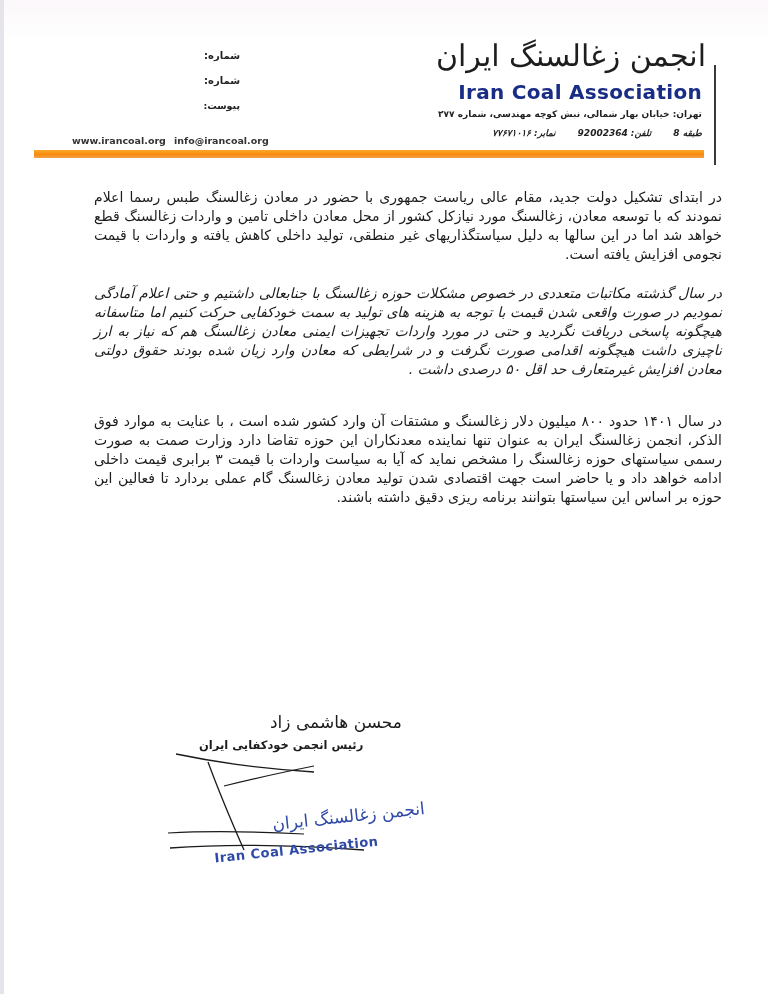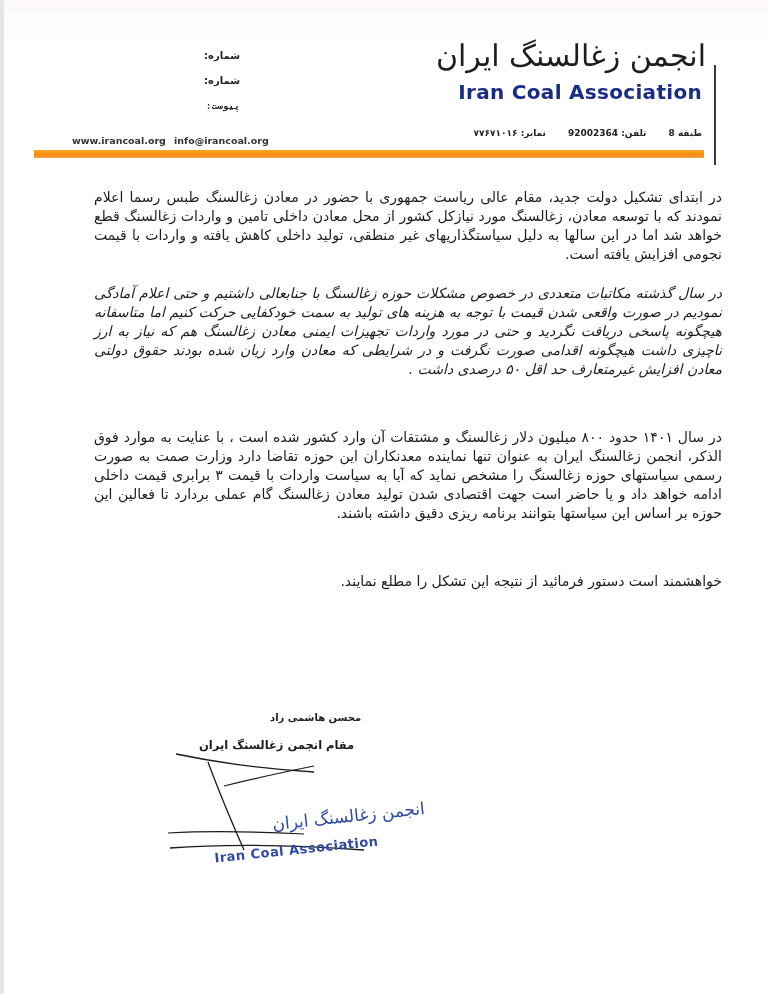--- a/index.html
+++ b/index.html
@@ -27,58 +27,58 @@
     position: absolute; right: 66px; top: 80px;
     font-family: "DejaVu Sans", sans-serif; font-weight: bold;
     font-size: 20px; color: #1a2d86; line-height: 24px; letter-spacing: 0.3px;
   }
   .addr {
     position: absolute; right: 66px; direction: rtl;
     font-size: 9px; color: #222; font-weight: bold; line-height: 12px;
   }
   .addr1 { top: 108px; }
   .addr2 { top: 127px; }
-  .addr2 span { display: inline-block; }
+  .addr2 span { display: inline-block; font-style: italic; }
   .addr2 .gap { width: 22px; }
   .vert-rule {
     position: absolute; right: 52px; top: 65px; width: 2px; height: 100px;
     background: #3a3a3a;
   }
   
   .meta-field {
     position: absolute; right: 528px; direction: rtl;
     font-size: 10px; font-weight: bold; color: #222;
   }
   .mf1 { top: 50px; }
   .mf2 { top: 75px; }
-  .mf3 { top: 100px; font-size: 9.5px; font-family: Liberation Mono, monospace; }
+  .mf3 { top: 100px; font-size: 9.5px; }
   .contact {
     position: absolute; top: 135px; font-size: 9.5px; font-weight: bold; color: #333;
   }
   .web { left: 68px; }
   .email { left: 170px; }
   .orange-bar {
     position: absolute; left: 30px; top: 150px; width: 670px; height: 8px;
     background: linear-gradient(180deg, #fba82a 0%, #f78b0c 55%, #f4a04a 100%);
   }
   
   .body {
     position: absolute; left: 90px; width: 628px; direction: rtl; text-align: justify;
     font-family: "DejaVu Sans", sans-serif; font-size: 14px; color: #1c1c1c;
     line-height: 19px;
   }
   .body p { margin: 0; text-align-last: right; }
   .p1 { top: 188px; }
   .p2 { top: 284px; font-style: italic; }
-  .p3 { top: 428px; }
+  .p3 { top: 412px; }
   .p4 { top: 572px; }
   
   .sig-name {
     position: absolute; left: 266px; top: 712px; direction: rtl;
-    font-size: 10px; font-weight: bold; color: #1c1c1c;
+    font-size: 17px; font-weight: normal; color: #1c1c1c;
   }
   .sig-title {
     position: absolute; left: 195px; top: 738px; direction: rtl;
     font-size: 11.5px; font-weight: bold; color: #1c1c1c;
   }
   .stamp-fa {
     position: absolute; left: 268px; top: 806px; direction: rtl;
     font-family: "DejaVu Serif", serif; font-size: 17px; color: #2f4aa6;
     transform: rotate(-6deg);
   }
@@ -90,20 +90,21 @@
   svg.sig-strokes { position: absolute; left: 160px; top: 750px; }
 </style>
 </head>
 <body>
 
 <div class="left-edge"></div>
 <div class="page">
 
   <div class="logo-fa">انجمن زغالسنگ ایران</div>
   <div class="logo-en">Iran Coal Association</div>
+  <div class="addr addr1">تهران: خیابان بهار شمالی، نبش کوچه مهندسی، شماره ۲۷۷</div>
   <div class="addr addr2">
     <span>طبقه 8</span><span class="gap"></span><span>تلفن: 92002364</span><span class="gap"></span><span>نمابر: ۷۷۶۷۱۰۱۶</span>
   </div>
   <div class="vert-rule"></div>
 
   <div class="meta-field mf1">شماره:</div>
   <div class="meta-field mf2">شماره:</div>
   <div class="meta-field mf3">پیوست:</div>
   <div class="contact web">www.irancoal.org</div>
   <div class="contact email">info@irancoal.org</div>
@@ -112,26 +113,23 @@
 
   <div class="body p1">
       <p>در ابتدای تشکیل دولت جدید، مقام عالی ریاست جمهوری با حضور در معادن زغالسنگ طبس رسما اعلام نمودند که با توسعه معادن، زغالسنگ مورد نیازکل کشور از محل معادن داخلی تامین و واردات زغالسنگ قطع خواهد شد اما در این سالها به دلیل سیاستگذاریهای غیر منطقی، تولید داخلی کاهش یافته و واردات با قیمت نجومی افزایش یافته است.</p>
     </div>
   <div class="body p2">
       <p>در سال گذشته مکاتبات متعددی در خصوص مشکلات حوزه زغالسنگ با جنابعالی داشتیم و حتی اعلام آمادگی نمودیم در صورت واقعی شدن قیمت با توجه به هزینه های تولید به سمت خودکفایی حرکت کنیم اما متاسفانه هیچگونه پاسخی دریافت نگردید و حتی در مورد واردات تجهیزات ایمنی معادن زغالسنگ هم که نیاز به ارز ناچیزی داشت هیچگونه اقدامی صورت نگرفت و در شرایطی که معادن وارد زیان شده بودند حقوق دولتی معادن افزایش غیرمتعارف حد اقل ۵۰ درصدی داشت .</p>
     </div>
   <div class="body p3">
       <p>در سال ۱۴۰۱ حدود ۸۰۰ میلیون دلار زغالسنگ و مشتقات آن وارد کشور شده است ، با عنایت به موارد فوق الذکر، انجمن زغالسنگ ایران به عنوان تنها نماینده معدنکاران این حوزه تقاضا دارد وزارت صمت به صورت رسمی سیاستهای حوزه زغالسنگ را مشخص نماید که آیا به سیاست واردات با قیمت ۳ برابری قیمت داخلی ادامه خواهد داد و یا حاضر است جهت اقتصادی شدن تولید معادن زغالسنگ گام عملی بردارد تا فعالین این حوزه بر اساس این سیاستها بتوانند برنامه ریزی دقیق داشته باشند.</p>
     </div>
-  <div class="body p4">
-      <p>خواهشمند است دستور فرمائید از نتیجه این تشکل را مطلع نمایند.</p>
-    </div>
 
   <div class="sig-name">محسن هاشمی زاد</div>
-  <div class="sig-title">مقام انجمن زغالسنگ ایران</div>
+  <div class="sig-title">رئیس انجمن خودکفایی ایران</div>
 
   <svg class="sig-strokes" width="240" height="110" viewBox="0 0 240 110">
     <path d="M12 4 Q 80 18 150 22" stroke="#1b1b1b" stroke-width="1.3" fill="none"></path>
     <path d="M44 12 Q 58 50 80 100" stroke="#1b1b1b" stroke-width="1.3" fill="none"></path>
     <path d="M60 36 Q 100 26 150 16" stroke="#1b1b1b" stroke-width="1.2" fill="none"></path>
     <path d="M4 83 Q 60 80 140 84" stroke="#1b1b1b" stroke-width="1.2" fill="none"></path>
     <path d="M6 98 Q 90 92 200 100" stroke="#1b1b1b" stroke-width="1.3" fill="none"></path>
   </svg>
 
   <div class="stamp-fa">انجمن زغالسنگ ایران</div>

